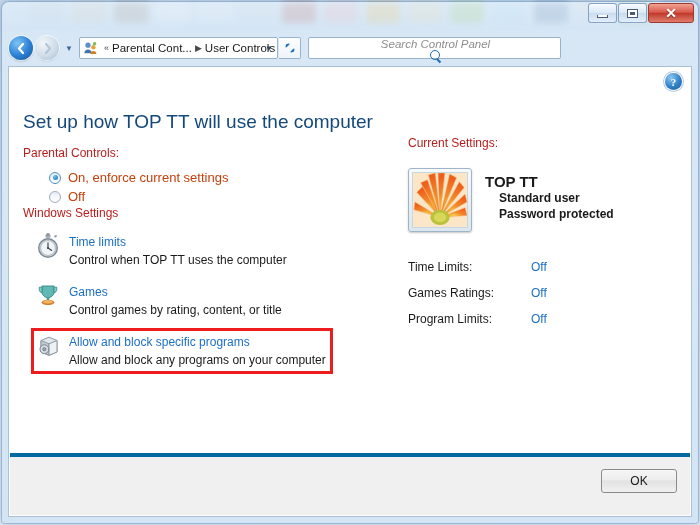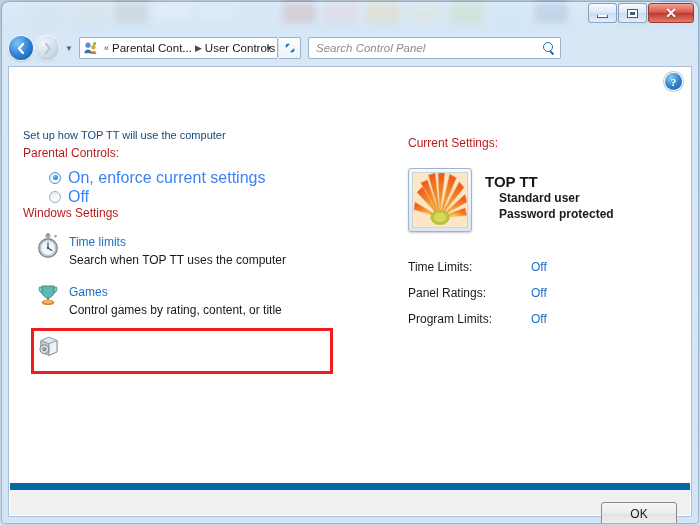--- a/index.html
+++ b/index.html
@@ -96,20 +96,21 @@
     border:1px solid #9ab3cc; border-left:none; border-radius:0 2px 2px 0;
     background:linear-gradient(180deg,#fdfeff,#eef4fa);
     display:flex; align-items:center; justify-content:center;
     color:#1d6fb8; font-size:12px; font-weight:bold;
   }
   .searchbox{
     width:253px; height:22px; margin-left:7px;
     background:#fff; border:1px solid #9ab3cc; border-radius:2px;
     display:flex; align-items:center; justify-content:space-between;
     padding:0 5px 0 7px;
+    flex-direction:column;
   }
   .searchbox span.ph{ font-style:italic; color:#8d8d8d; font-size:11.5px;}
   .mag{ width:12px; height:12px; position:relative;}
   .mag:before{
     content:""; position:absolute; left:0; top:0; width:8px; height:8px;
     border:1.6px solid #1f6cb0; border-radius:50%;
   }
   .mag:after{
     content:""; position:absolute; left:7px; top:8px; width:5px; height:1.8px;
     background:#1f6cb0; transform:rotate(45deg); transform-origin:left center;
@@ -122,41 +123,41 @@
   }
   #helpbtn{
     position:absolute; right:9px; top:6px; width:17px; height:17px; border-radius:50%;
     background:radial-gradient(circle at 35% 28%,#8cc8f0 0%,#2f80c8 55%,#1b5b98 100%);
     box-shadow:0 0 0 1px #fff, 0 0 0 2px rgba(120,160,200,.55);
     color:#fff; font-size:11px; font-weight:bold;
     display:flex; align-items:center; justify-content:center; font-family:"Liberation Serif",serif;
   }
 
   #heading{
-    position:absolute; left:14px; top:62px;
-    font-size:11px; color:#14487b;
+    position:absolute; left:14px; top:44px;
+    font-size:19px; color:#14487b;
   }
 
   
   #leftcol{ position:absolute; left:14px; top:79px; width:390px; }
   .sectlabel{ font-size:12px; color:#b91c1c; }
 
   .radios{ margin-top:8px; margin-left:26px; }
   .radiorow{ display:flex; align-items:center; height:19px; }
   .radio{
     width:12px; height:12px; border-radius:50%; flex:0 0 auto;
     background:linear-gradient(180deg,#e9eff5,#ffffff);
     border:1px solid #9badbd; position:relative; margin-right:7px;
   }
   .radio.on{ border-color:#4a90c4; background:linear-gradient(180deg,#dfeefa,#ffffff); }
   .radio.on:after{
     content:""; position:absolute; left:2.5px; top:2.5px; width:5px; height:5px;
     border-radius:50%; background:radial-gradient(circle at 35% 30%,#6fc0f0,#1769ad);
   }
-  .radiolabel{ font-size:16px; color:#3b82f6; }
+  .radiolabel{ font-size:13px; color:#c2410c; }
 
   #winsettings{ }
 
   .items{ margin-top:9px; }
   .item{
     display:flex; align-items:flex-start; padding:3px 0 4px 12px;
   }
   .item + .item{ margin-top:7px; }
   .itemicon{ width:26px; height:26px; flex:0 0 auto; margin-right:8px; position:relative; margin-top:1px;}
   .itemtitle{ font-size:12px; color:#1b6fc4; line-height:14px; }
@@ -185,22 +186,22 @@
   .username{ font-size:15px; color:#1a1a1a; }
   .userline{ font-size:12px; color:#1a1a1a; line-height:16px;margin-left:14px;}
 
   .statrows{ margin-top:22px; }
   .statrow{ display:flex; height:26px; align-items:center; }
   .statlabel{ width:123px; font-size:12px; color:#1a1a1a; }
   .statval{ font-size:12px; color:#1b6fc4; }
 
   
   #bottombar{
-    position:absolute; left:1px; right:1px; bottom:1px; height:32px;
-    background:#f0f0f0; border-top:7px solid #0369a1;
+    position:absolute; left:1px; right:1px; bottom:1px; height:62px;
+    background:#f0f0f0; border-top:4px solid #0369a1;
   }
   #okbtn{
     position:absolute; right:13px; top:12px; width:76px; height:24px;
     border:1px solid #8a8a8a; border-radius:3px;
     background:linear-gradient(180deg,#f6f6f6 0%,#ededed 45%,#e2e2e2 50%,#f1f1f1 100%);
     font-size:12px; color:#1a1a1a; font-family:"Liberation Sans",sans-serif;
     display:flex; align-items:center; justify-content:center;
   }
 </style>
 </head>
@@ -320,21 +321,21 @@
               <line x1="19.5" y1="4" x2="21.6" y2="2.4" stroke="#9aa4ad" stroke-width="2"></line>
               <circle cx="13" cy="15" r="9.3" fill="#c9d0d6" stroke="#7f8a94" stroke-width="1.4"></circle>
               <circle cx="13" cy="15" r="7.4" fill="#f2f5f7" stroke="#aab4bd" stroke-width="0.8"></circle>
               <line x1="13" y1="15" x2="13" y2="9.8" stroke="#4d565e" stroke-width="1.3" stroke-linecap="round"></line>
               <line x1="13" y1="15" x2="16.6" y2="17.4" stroke="#4d565e" stroke-width="1.3" stroke-linecap="round"></line>
               <circle cx="13" cy="15" r="1" fill="#3a4248"></circle>
             </svg>
           </span>
           <span>
             <span class="itemtitle">Time limits</span><br>
-            <span class="itemdesc">Search when TOP TT uses the computer</span>
+            <span class="itemdesc">Control when TOP TT uses the computer</span>
           </span>
         </div>
 
         <div class="item">
           <span class="itemicon">
             <svg width="26" height="26" viewBox="0 0 26 26">
               <path d="M7 3h12v5.5c0 3.6-2.7 6.2-6 6.2S7 12.1 7 8.5z" fill="#5fb9b5" stroke="#3f8f8c" stroke-width="1"></path>
               <path d="M7 4.2H4.2v2.1c0 2.1 1.4 3.4 2.8 3.6z" fill="#7fcfcb" stroke="#3f8f8c" stroke-width="0.9"></path>
               <path d="M19 4.2h2.8v2.1c0 2.1-1.4 3.4-2.8 3.6z" fill="#7fcfcb" stroke="#3f8f8c" stroke-width="0.9"></path>
               <rect x="11.6" y="14.4" width="2.8" height="3.6" fill="#4aa3a0"></rect>
@@ -350,20 +351,24 @@
 
         <div class="item">
           <span class="itemicon">
             <svg width="26" height="26" viewBox="0 0 26 26">
               <path d="M6 7.5 L14 4.2 L22 7.5 L22 19 L14 22.3 L6 19 Z" fill="#e3e8ec" stroke="#8d99a3" stroke-width="1"></path>
               <path d="M6 7.5 L14 10.8 L14 22.3 L6 19 Z" fill="#c3ccd4" stroke="#8d99a3" stroke-width="1"></path>
               <path d="M14 10.8 L22 7.5 L22 19 L14 22.3 Z" fill="#eef2f5" stroke="#8d99a3" stroke-width="1"></path>
               <circle cx="9.4" cy="16.2" r="4.4" fill="#d6dde3" stroke="#79858f" stroke-width="1"></circle>
               <circle cx="9.4" cy="16.2" r="1.6" fill="#9aa6b0" stroke="#6b7781" stroke-width="0.8"></circle>
             </svg>
+          </span>
+          <span>
+            <span class="itemtitle">Allow and block specific programs</span><br>
+            <span class="itemdesc">Allow and block any programs on your computer</span>
           </span>
         </div>
 
       </div>
 
       <div id="redbox"></div>
     </div>
 
     <div id="rightcol">
       <div class="sectlabel">Current Settings:</div>
@@ -402,21 +407,21 @@
           <div class="userline">Password protected</div>
         </div>
       </div>
 
       <div class="statrows">
         <div class="statrow">
           <span class="statlabel">Time Limits:</span>
           <span class="statval">Off</span>
         </div>
         <div class="statrow">
-          <span class="statlabel">Panel Ratings:</span>
+          <span class="statlabel">Games Ratings:</span>
           <span class="statval">Off</span>
         </div>
         <div class="statrow">
           <span class="statlabel">Program Limits:</span>
           <span class="statval">Off</span>
         </div>
       </div>
     </div>
 
     <div id="bottombar">

